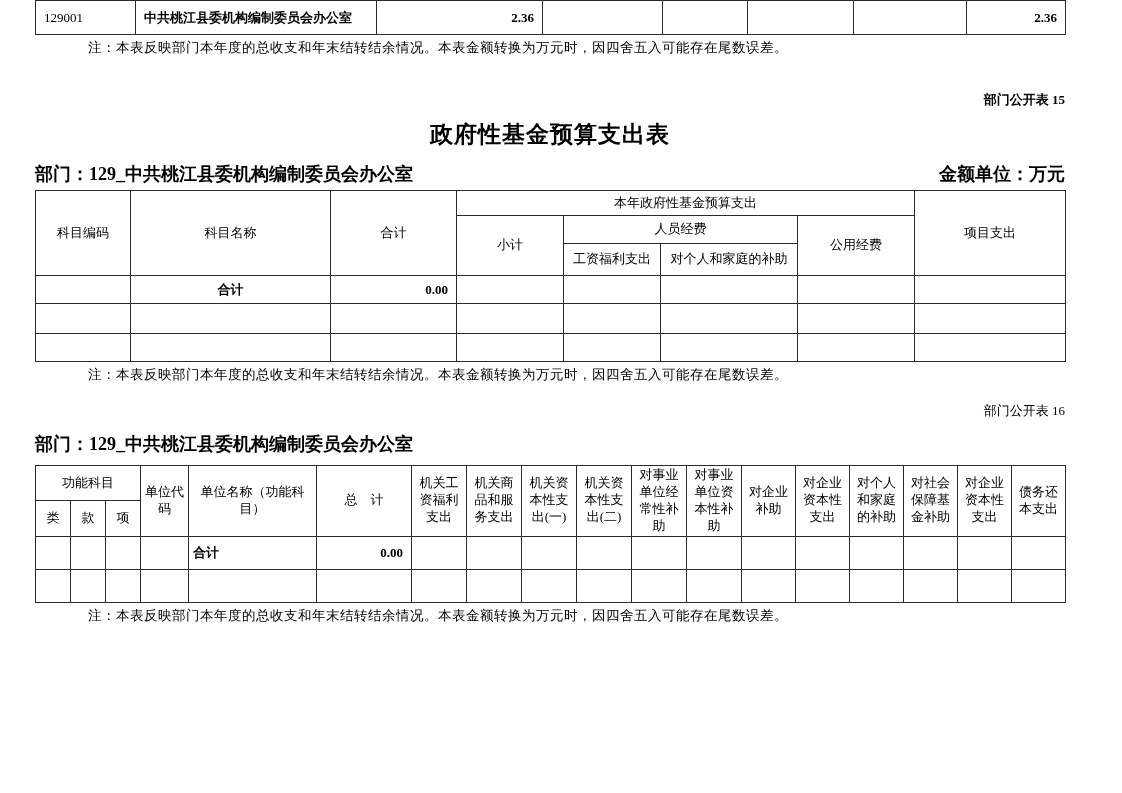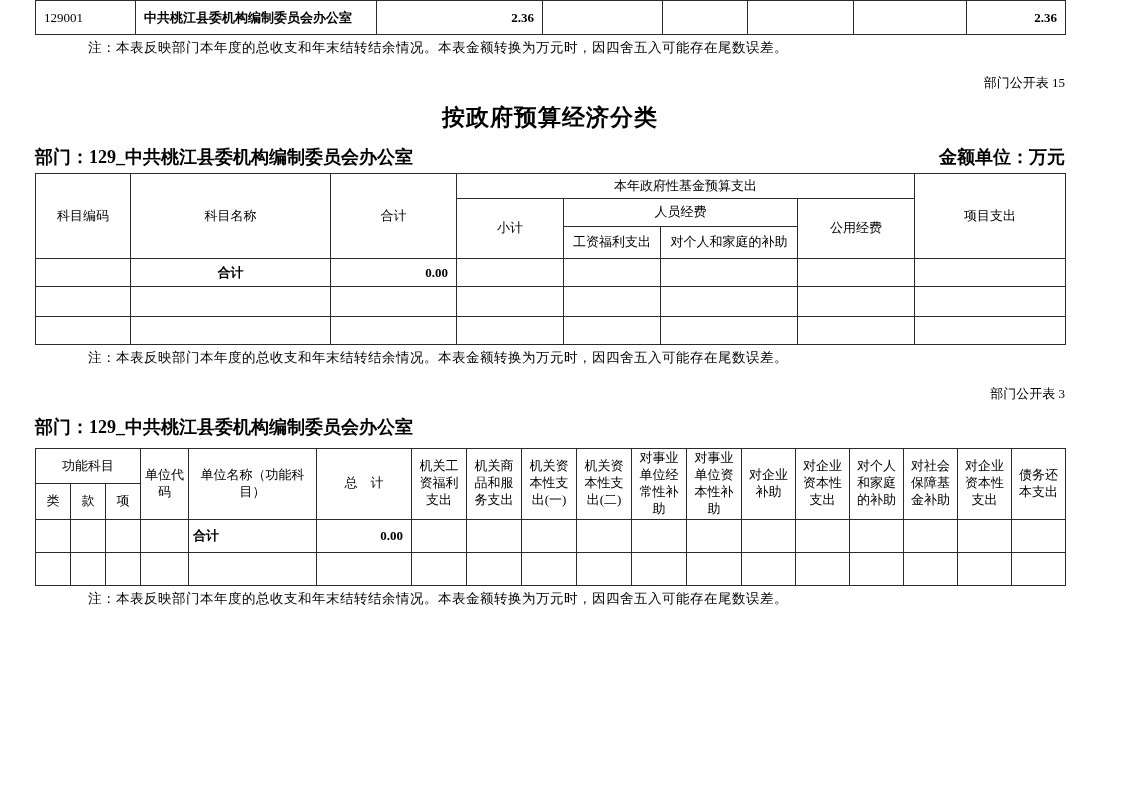--- a/index.html
+++ b/index.html
@@ -45,21 +45,21 @@
   .note {
     font-size: 13.5px;
     margin: 4px 0 0 53px;
     letter-spacing: 0.5px;
   }
   .tag {
     text-align: right;
     font-size: 13px;
     margin-top: 17px;
   }
-  .tag15 { margin-top: 17px; }
+  .tag15 { margin-top: 34px; font-weight: bold; }
   .tag16 { margin-top: 18px; }
   .title {
     text-align: center;
     font-size: 23px;
     font-weight: bold;
     margin: 10px 0 0 0;
     letter-spacing: 1px;
   }
   .meta {
     display: flex;
@@ -106,21 +106,21 @@
       <td></td>
       <td></td>
       <td></td>
       <td class="ar pr b">2.36</td>
     </tr>
   </tbody>
     </table>
   <div class="note">注：本表反映部门本年度的总收支和年末结转结余情况。本表金额转换为万元时，因四舍五入可能存在尾数误差。</div>
 
   <div class="tag tag15">部门公开表 15</div>
-  <div class="title">按政府预算经济分类</div>
+  <div class="title">政府性基金预算支出表</div>
   <div class="meta">
     <span>部门：129_中共桃江县委机构编制委员会办公室</span>
     <span>金额单位：万元</span>
   </div>
 
   <table class="t t2">
     <colgroup>
       <col style="width:95px">
         <col style="width:200px">
         <col style="width:126px">
@@ -174,21 +174,21 @@
           <td></td>
       <td></td>
           <td></td>
       <td></td>
           <td></td>
     </tr>
   </tbody>
     </table>
   <div class="note">注：本表反映部门本年度的总收支和年末结转结余情况。本表金额转换为万元时，因四舍五入可能存在尾数误差。</div>
 
-  <div class="tag tag16">部门公开表 3</div>
+  <div class="tag tag16">部门公开表 16</div>
   <div class="meta">
     <span>部门：129_中共桃江县委机构编制委员会办公室</span>
   </div>
 
   <table class="t t3">
     <colgroup>
       <col style="width:35px">
         <col style="width:35px">
         <col style="width:35px">
         <col style="width:48px">

